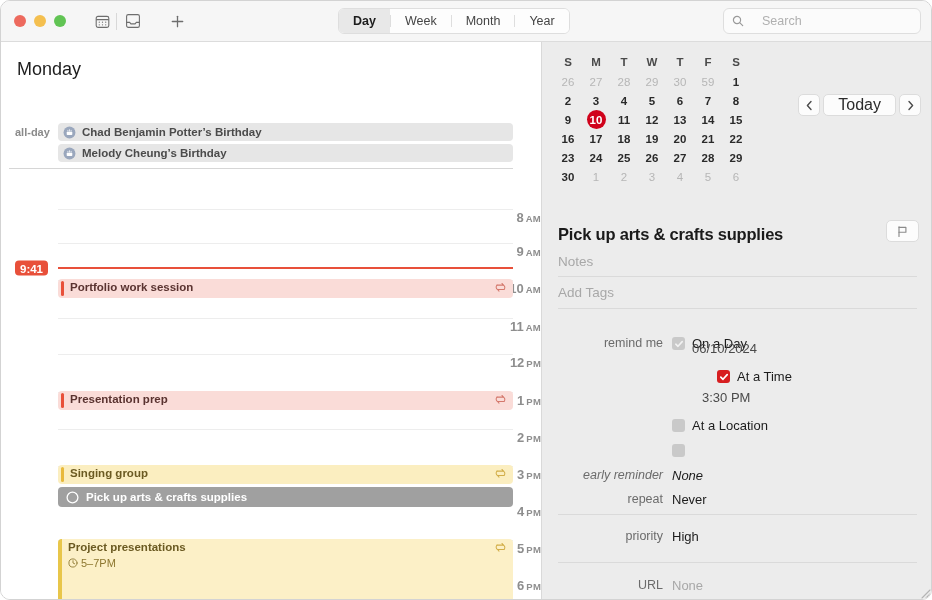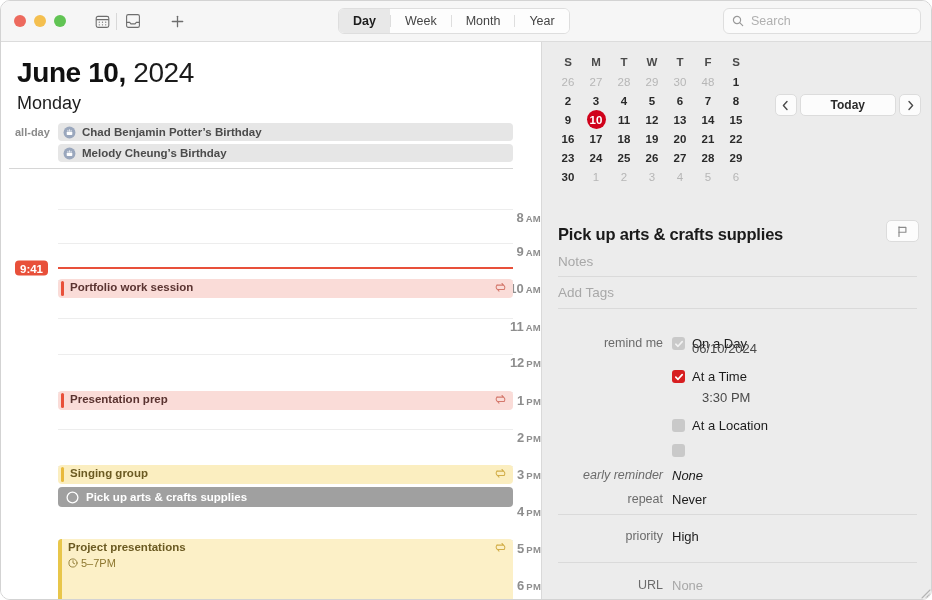--- a/index.html
+++ b/index.html
@@ -61,21 +61,21 @@
   .seg.active{ background:#e8e8e8; color:#1d1d1d; font-weight:600; }
   .seg-div{ width:1px; background:#dedede; margin:6px 0; }
 
   
   #search-box{
     position:absolute; left:722px; top:7px;
     width:198px; height:26px;
     background:#fbfbfb;
     border:1px solid #dedede;
     border-radius:6px;
-    display:flex; align-items:center; gap:7px;
+    display:flex; align-items:center; gap:18px;
     padding:0 8px;
   }
   #search-text{ font-size:12.5px; color:#b0b0b0; }
 
   
   #day-pane{
     position:absolute; left:0; top:41px; width:540px; height:559px;
     background:#ffffff;
     overflow:hidden;
   }
@@ -192,21 +192,21 @@
     position:absolute; right:12px; top:52px;
     display:flex; align-items:stretch; height:22px;
     gap:3px;
   }
   .navbtn{
     background:#fcfcfc; border:1px solid #dcdcdc; border-radius:5px;
     display:flex;align-items:center;justify-content:center;
     color:#4b4b4b;
   }
   #prev-btn,#next-btn{ width:22px; }
-  #today-btn{ padding:0 30px; font-size:12px; color:#2b2b2b; font-weight:700; }
+  #today-btn{ padding:0 14px; font-size:16px; color:#2b2b2b; font-weight:400; }
 
   
   #detail{ position:absolute; left:0; top:175px; width:391px; }
   #rem-title{
     position:absolute; left:16px; top:8px;
     font-size:16.5px; font-weight:700; color:#1a1a1a; letter-spacing:-0.2px;
   }
   #flag-btn{
     position:absolute; right:14px; top:3px;
     width:33px; height:22px; background:#fcfcfc;
@@ -301,24 +301,20 @@
         <circle cx="5" cy="5" r="3.6"></circle>
           <line x1="7.7" y1="7.7" x2="10.7" y2="10.7" stroke-linecap="round"></line>
       </svg>
       <span id="search-text">Search</span>
     </div>
   </div>
 
   <div id="day-pane">
 
     <div id="date-head">
-      <div id="date-line">
-        <span id="date-md">June 10,</span>
-        <span id="date-year">2024</span>
-      </div>
       <div id="weekday">Monday</div>
     </div>
 
     <div id="allday-zone">
       <div id="allday-label">all-day</div>
 
       <div class="allday-row" id="allday-1">
         <svg class="bday-icon" viewBox="0 0 14 14">
           <circle cx="7" cy="7" r="6.4" fill="#9aa7bd"></circle>
           <rect x="4" y="6.3" width="6" height="3.4" rx="0.7" fill="#ffffff"></rect>
@@ -465,21 +461,21 @@
             <div class="mc-cell dim">
               <span>28</span>
             </div>
             <div class="mc-cell dim">
               <span>29</span>
             </div>
             <div class="mc-cell dim">
               <span>30</span>
             </div>
             <div class="mc-cell dim">
-              <span>48</span>
+              <span>59</span>
             </div>
             <div class="mc-cell">
               <span>1</span>
             </div>
           </div>
           <div class="mc-row">
             <div class="mc-cell">
               <span>2</span>
             </div>
             <div class="mc-cell">
@@ -632,21 +628,21 @@
             <polyline points="1.8,5.2 4,7.3 8.2,2.6"></polyline>
           </svg>
         </div>
         <span class="cklabel">On a Day</span>
       </div>
       <div class="frow" style="top:124px; left:0;">
         <div class="flabel"></div>
         <span class="subval" style="margin-left:20px;">06/10/2024</span>
       </div>
 
-      <div class="frow" style="top:152px; left:0;">
+      <div class="frow" style="top:152px; left:0;padding-left:45px;">
         <div class="flabel"></div>
         <div class="chk on">
           <svg width="10" height="10" viewBox="0 0 10 10" fill="none" stroke="#ffffff" stroke-width="1.7" stroke-linecap="round" stroke-linejoin="round">
             <polyline points="1.8,5.2 4,7.3 8.2,2.6"></polyline>
           </svg>
         </div>
         <span class="cklabel">At a Time</span>
       </div>
       <div class="frow" style="top:173px; left:0;">
         <div class="flabel"></div>

